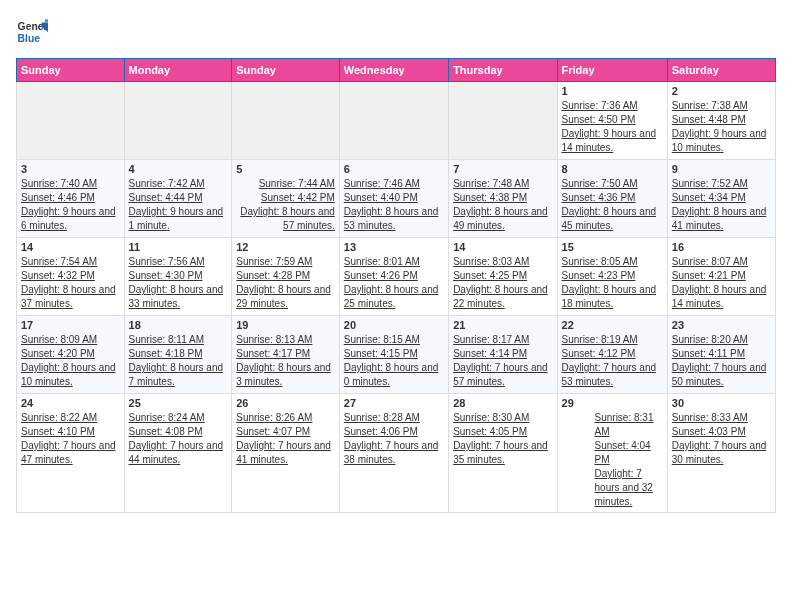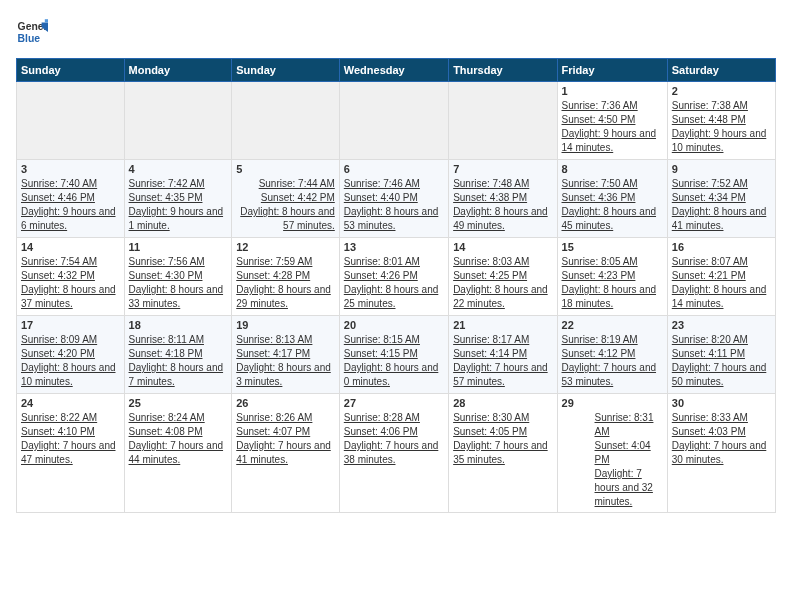--- a/index.html
+++ b/index.html
@@ -41,21 +41,21 @@
     .subtitle {
       font-size: 16px;
       color: #555;
     }
     table {
       width: 100%;
       border-collapse: collapse;
       font-size: 10px;
     }
     thead tr th {
-      background-color: #0c4a6e;
+      background-color: #ec4899;
       color: #fff;
       padding: 5px 4px;
       text-align: left;
       font-size: 11px;
       font-weight: bold;
       border: 1px solid #2566b0;
     }
     tbody tr td {
       border: 1px solid #ddd;
       padding: 3px 4px;
@@ -143,21 +143,21 @@
         <tr>
           <td>
             <span class="day-number">3</span>
             <div class="day-info" style="white-space: pre-line;">Sunrise: 7:40 AM
 Sunset: 4:46 PM
 Daylight: 9 hours and 6 minutes.</div>
           </td>
           <td>
             <span class="day-number">4</span>
             <div class="day-info" style="white-space: pre-line;">Sunrise: 7:42 AM
-Sunset: 4:35 PM
+Sunset: 4:44 PM
 Daylight: 9 hours and 1 minute.</div>
           </td>
           <td>
             <span class="day-number">5</span>
             <div class="day-info" style="white-space: pre-line; text-align: right;">Sunrise: 7:44 AM
 Sunset: 4:42 PM
 Daylight: 8 hours and 57 minutes.</div>
           </td>
           <td>
             <span class="day-number">6</span>

